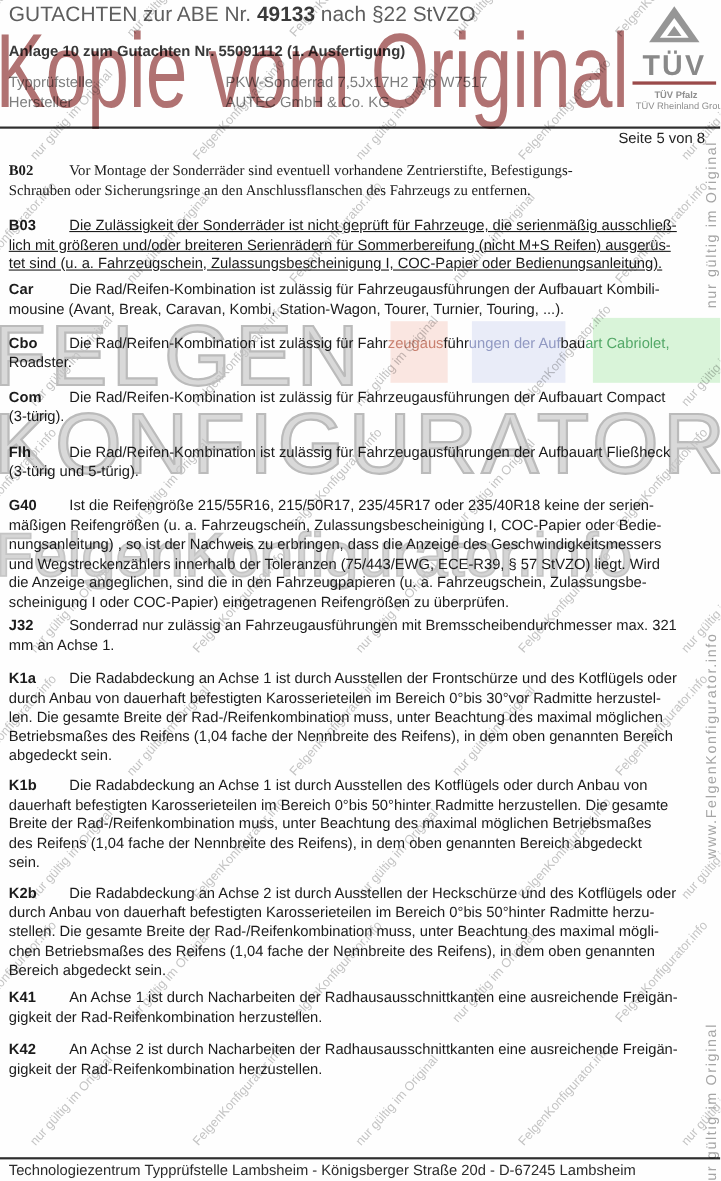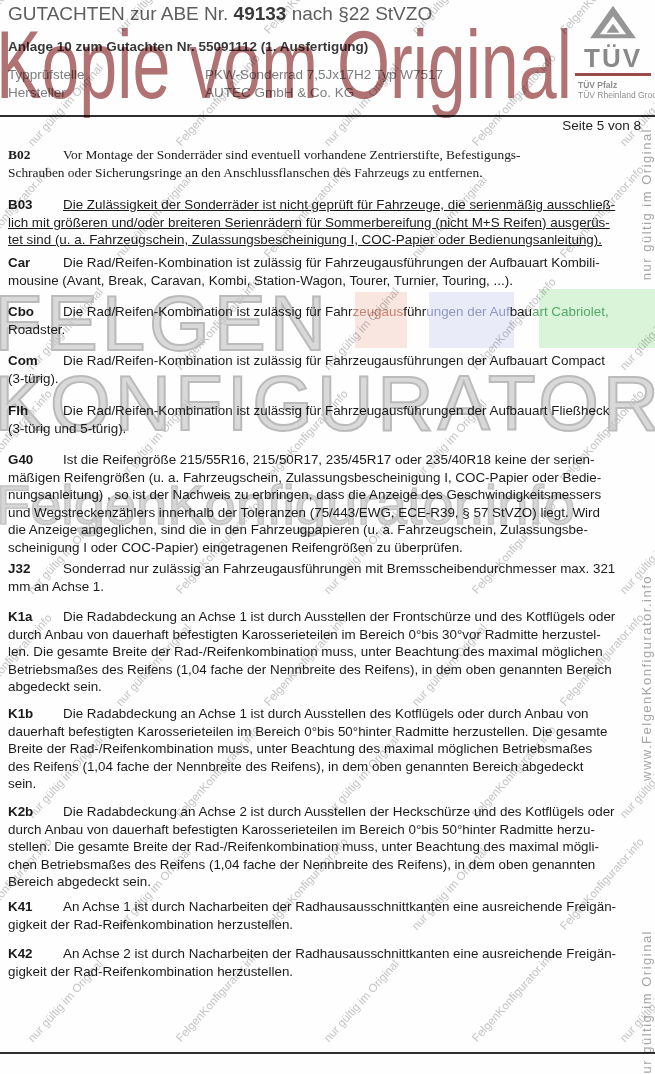--- a/index.html
+++ b/index.html
@@ -13,21 +13,21 @@
   .attachment{position:absolute;left:8px;top:39px;font-size:13.5px;font-weight:bold;color:#383838;white-space:nowrap;}
   .field-label{position:absolute;left:8px;font-size:13.5px;color:#7e7e7e;white-space:nowrap;}
   .field-value{position:absolute;left:205px;font-size:13.5px;color:#7e7e7e;white-space:nowrap;}
   .rule{position:absolute;left:0;right:0;height:2px;background:#2e2e2e;}
   .page-indicator{position:absolute;right:14px;top:118px;font-size:13.5px;color:#1f1f1f;margin-left:20px;}
 
   
   .logo{position:absolute;right:4px;top:4px;width:76px;text-align:center;}
   .logo-tuv{font-size:26px;font-weight:bold;color:#898989;letter-spacing:2px;line-height:26px;margin-top:1px;}
   .logo-rule{height:3px;background:#9a4a4a;margin:2px 0 4px 0;}
-  .logo-cap{font-size:8.5px;color:#8e8e8e;text-align:left;padding-left:3px;line-height:10px;white-space:nowrap;}
+  .logo-cap{font-size:8.5px;color:#8e8e8e;text-align:center;padding-left:3px;line-height:10px;white-space:nowrap;}
   .logo-cap.b{font-weight:bold;}
 
   
   #sections{position:absolute;left:8px;top:0;width:647px;}
   .para{position:absolute;left:0;width:647px;font-size:13.4px;line-height:17.5px;white-space:nowrap;}
   .para .code{display:inline-block;width:55px;font-weight:bold;}
   .seg-r{color:#c8806f;}
   .seg-b{color:#9199c2;}
   .seg-g{color:#54a868;}
 
@@ -99,20 +99,21 @@
         <div class="para" style="top: 451px;"><span class="code">G40</span>Ist die Reifengröße 215/55R16, 215/50R17, 235/45R17 oder 235/40R18 keine der serien-<br>mäßigen Reifengrößen (u. a. Fahrzeugschein, Zulassungsbescheinigung I, COC-Papier oder Bedie-<br>nungsanleitung) , so ist der Nachweis zu erbringen, dass die Anzeige des Geschwindigkeitsmessers<br>und Wegstreckenzählers innerhalb der Toleranzen (75/443/EWG, ECE-R39, § 57 StVZO) liegt. Wird<br>die Anzeige angeglichen, sind die in den Fahrzeugpapieren (u. a. Fahrzeugschein, Zulassungsbe-<br>scheinigung I oder COC-Papier) eingetragenen Reifengrößen zu überprüfen.</div>
         <div class="para" style="top: 560px;"><span class="code">J32</span>Sonderrad nur zulässig an Fahrzeugausführungen mit Bremsscheibendurchmesser max. 321<br>mm an Achse 1.</div>
         <div class="para" style="top: 608px;"><span class="code">K1a</span>Die Radabdeckung an Achse 1 ist durch Ausstellen der Frontschürze und des Kotflügels oder<br>durch Anbau von dauerhaft befestigten Karosserieteilen im Bereich 0°bis 30°vor Radmitte herzustel-<br>len. Die gesamte Breite der Rad-/Reifenkombination muss, unter Beachtung des maximal möglichen<br>Betriebsmaßes des Reifens (1,04 fache der Nennbreite des Reifens), in dem oben genannten Bereich<br>abgedeckt sein.</div>
         <div class="para" style="top: 705px;"><span class="code">K1b</span>Die Radabdeckung an Achse 1 ist durch Ausstellen des Kotflügels oder durch Anbau von<br>dauerhaft befestigten Karosserieteilen im Bereich 0°bis 50°hinter Radmitte herzustellen. Die gesamte<br>Breite der Rad-/Reifenkombination muss, unter Beachtung des maximal möglichen Betriebsmaßes<br>des Reifens (1,04 fache der Nennbreite des Reifens), in dem oben genannten Bereich abgedeckt<br>sein.</div>
         <div class="para" style="top: 803px;"><span class="code">K2b</span>Die Radabdeckung an Achse 2 ist durch Ausstellen der Heckschürze und des Kotflügels oder<br>durch Anbau von dauerhaft befestigten Karosserieteilen im Bereich 0°bis 50°hinter Radmitte herzu-<br>stellen. Die gesamte Breite der Rad-/Reifenkombination muss, unter Beachtung des maximal mögli-<br>chen Betriebsmaßes des Reifens (1,04 fache der Nennbreite des Reifens), in dem oben genannten<br>Bereich abgedeckt sein.</div>
         <div class="para" style="top: 898px;"><span class="code">K41</span>An Achse 1 ist durch Nacharbeiten der Radhausausschnittkanten eine ausreichende Freigän-<br>gigkeit der Rad-Reifenkombination herzustellen.</div>
         <div class="para" style="top: 945px;"><span class="code">K42</span>An Achse 2 ist durch Nacharbeiten der Radhausausschnittkanten eine ausreichende Freigän-<br>gigkeit der Rad-Reifenkombination herzustellen.</div>
       </div>
 
     <div class="rule" style="top:1052px"></div>
+    <div class="footer-address">Technologiezentrum Typprüfstelle Lambsheim - Königsberger Straße 20d - D-67245 Lambsheim</div>
   </div>
 
   <div class="wm-gray">
     <div class="wm-big wm-word1">FELGEN</div>
     <div class="wm-big wm-word2">KONFIGURATOR</div>
     <div class="wm-url">FelgenKonfigurator.info</div>
     <div id="tiles">
         <div class="wm-tile" style="left: -30px; top: 26px;">FelgenKonfigurator.info</div>
         <div class="wm-tile" style="left: 118px; top: 26px;">nur gültig im Original</div>
         <div class="wm-tile" style="left: 266px; top: 26px;">FelgenKonfigurator.info</div>

